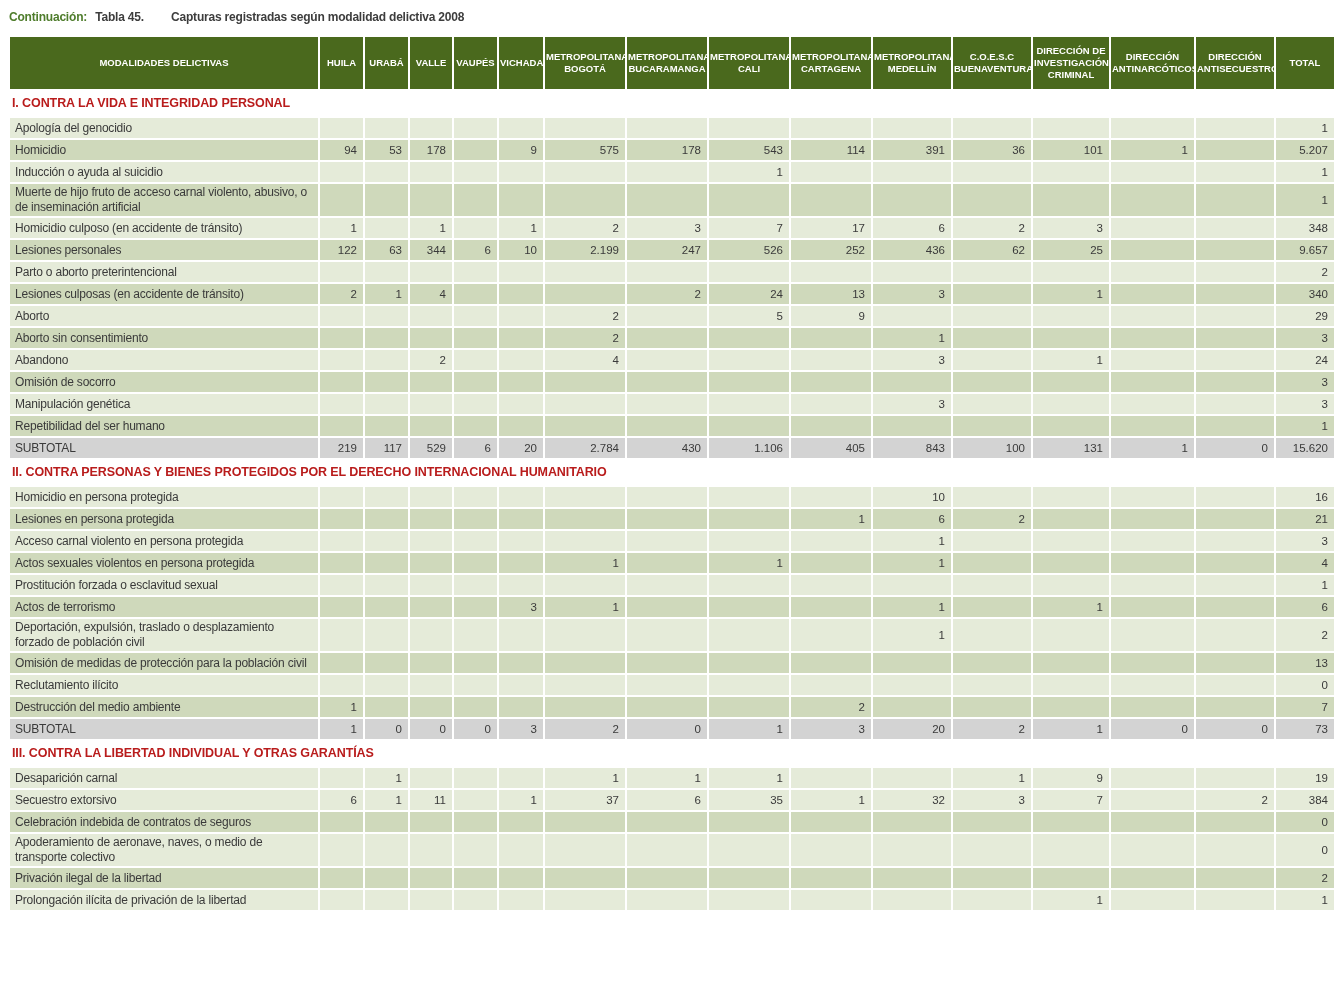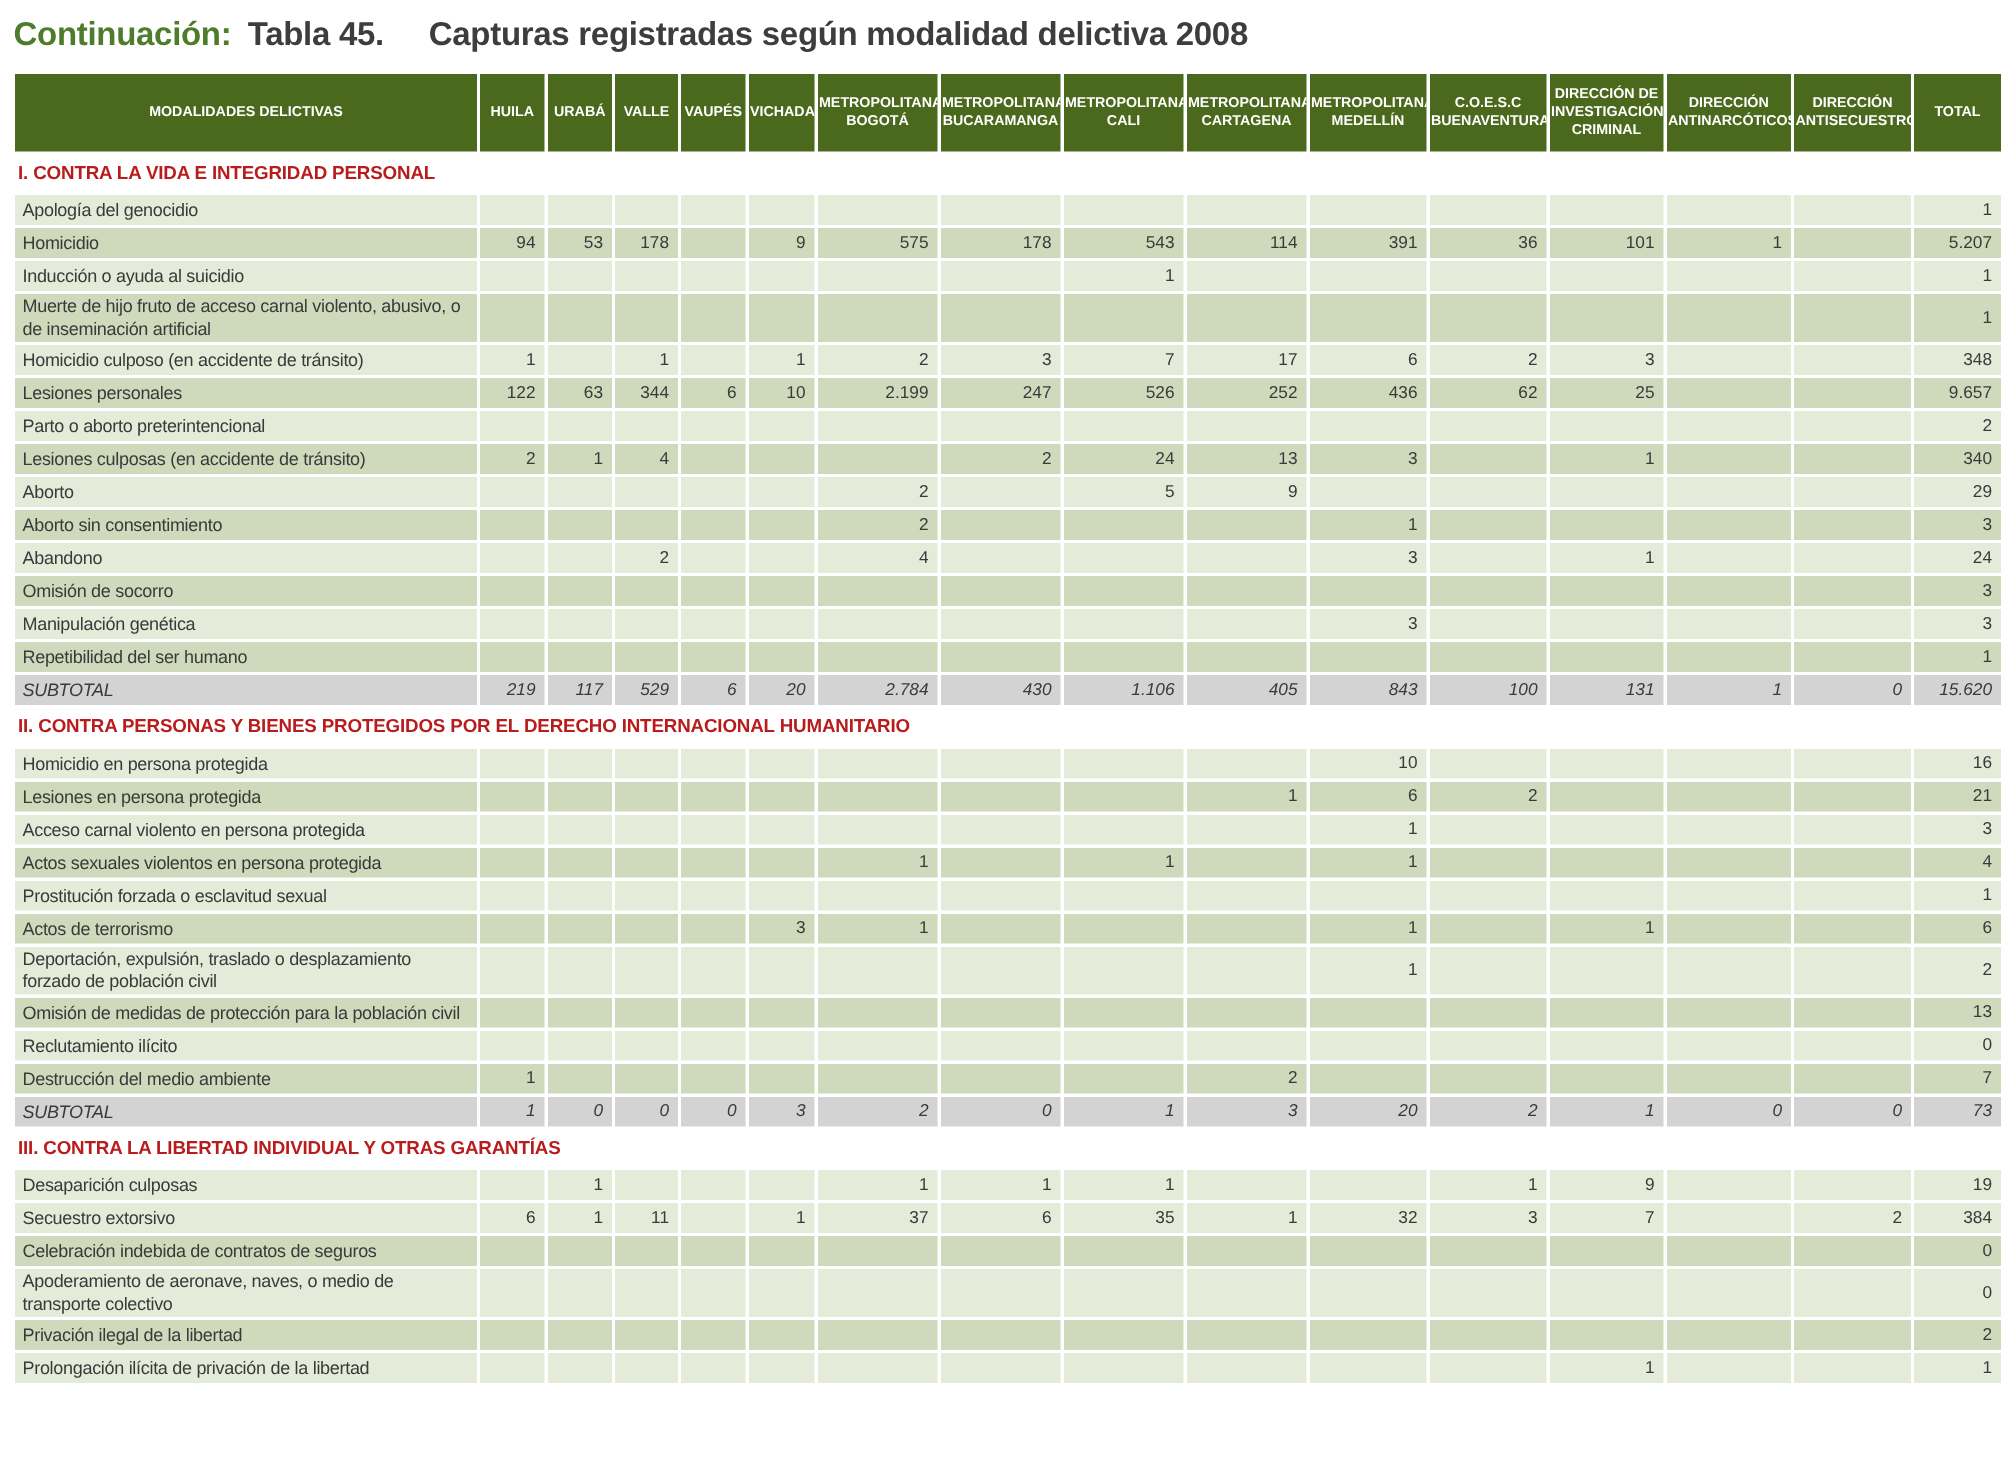--- a/index.html
+++ b/index.html
@@ -1,31 +1,31 @@
 <!DOCTYPE html>
 <html><head>
 <meta charset="utf-8">
 <style>
   html,body{margin:0;padding:0;background:#ffffff;}
   body{width:1342px;height:986px;overflow:hidden;font-family:"Liberation Sans",sans-serif;}
   .page{padding:6px 8px 0 8px;}
-  .title-line{font-size:22px;font-weight:bold;color:#3d3d3d;margin:4px 0 11px 1px;letter-spacing:-0.2px;}
+  .title-line{font-size:12px;font-weight:bold;color:#3d3d3d;margin:4px 0 11px 1px;letter-spacing:-0.2px;}
   .title-prefix{color:#4e7c2b;margin-right:5px;}
   .title-label{margin-right:24px;}
   table{border-collapse:collapse;width:1326px;table-layout:fixed;}
   th{background:#4a691d;color:#ffffff;font-size:9.5px;font-weight:bold;text-align:center;
      border:2px solid #ffffff;padding:2px 1px;line-height:1.25;height:48px;
      text-transform:uppercase;overflow:hidden;}
   td{border:2px solid #ffffff;font-size:12px;color:#3a3a3a;padding:1px 4px;height:18px;
      line-height:1.25;overflow:hidden;}
   td.lbl{text-align:left;padding-left:5px;letter-spacing:-0.2px;}
   td.num{text-align:right;padding-right:6px;font-size:11.5px;}
   tr.light td{background:#e5ebd9;}
   tr.dark td{background:#cfd9bb;}
-  tr.subtotal td{background:#d3d3d3;font-style:italic;}
+  tr.subtotal td{background:#d3d3d3;}
   tr.section td{background:#ffffff;font-weight:bold;font-size:12.5px;color:#b91c1c;
      padding:4px 2px 3px 2px;letter-spacing:-0.1px;}
 </style>
 </head>
 <body>
 
 <div class="page">
   <div class="title-line">
     <span class="title-prefix">Continuación:</span>
     <span class="title-label">Tabla 45.</span>
@@ -542,21 +542,21 @@
           <td class="num">2</td>
           <td class="num">1</td>
           <td class="num">0</td>
           <td class="num">0</td>
           <td class="num">73</td>
         </tr>
         <tr class="section">
           <td colspan="16">III. CONTRA LA LIBERTAD INDIVIDUAL Y OTRAS GARANTÍAS</td>
         </tr>
         <tr class="light">
-          <td class="lbl">Desaparición culposas</td>
+          <td class="lbl">Desaparición carnal</td>
           <td class="num"></td>
           <td class="num">1</td>
           <td class="num"></td>
           <td class="num"></td>
           <td class="num"></td>
           <td class="num">1</td>
           <td class="num">1</td>
           <td class="num">1</td>
           <td class="num"></td>
           <td class="num"></td>

